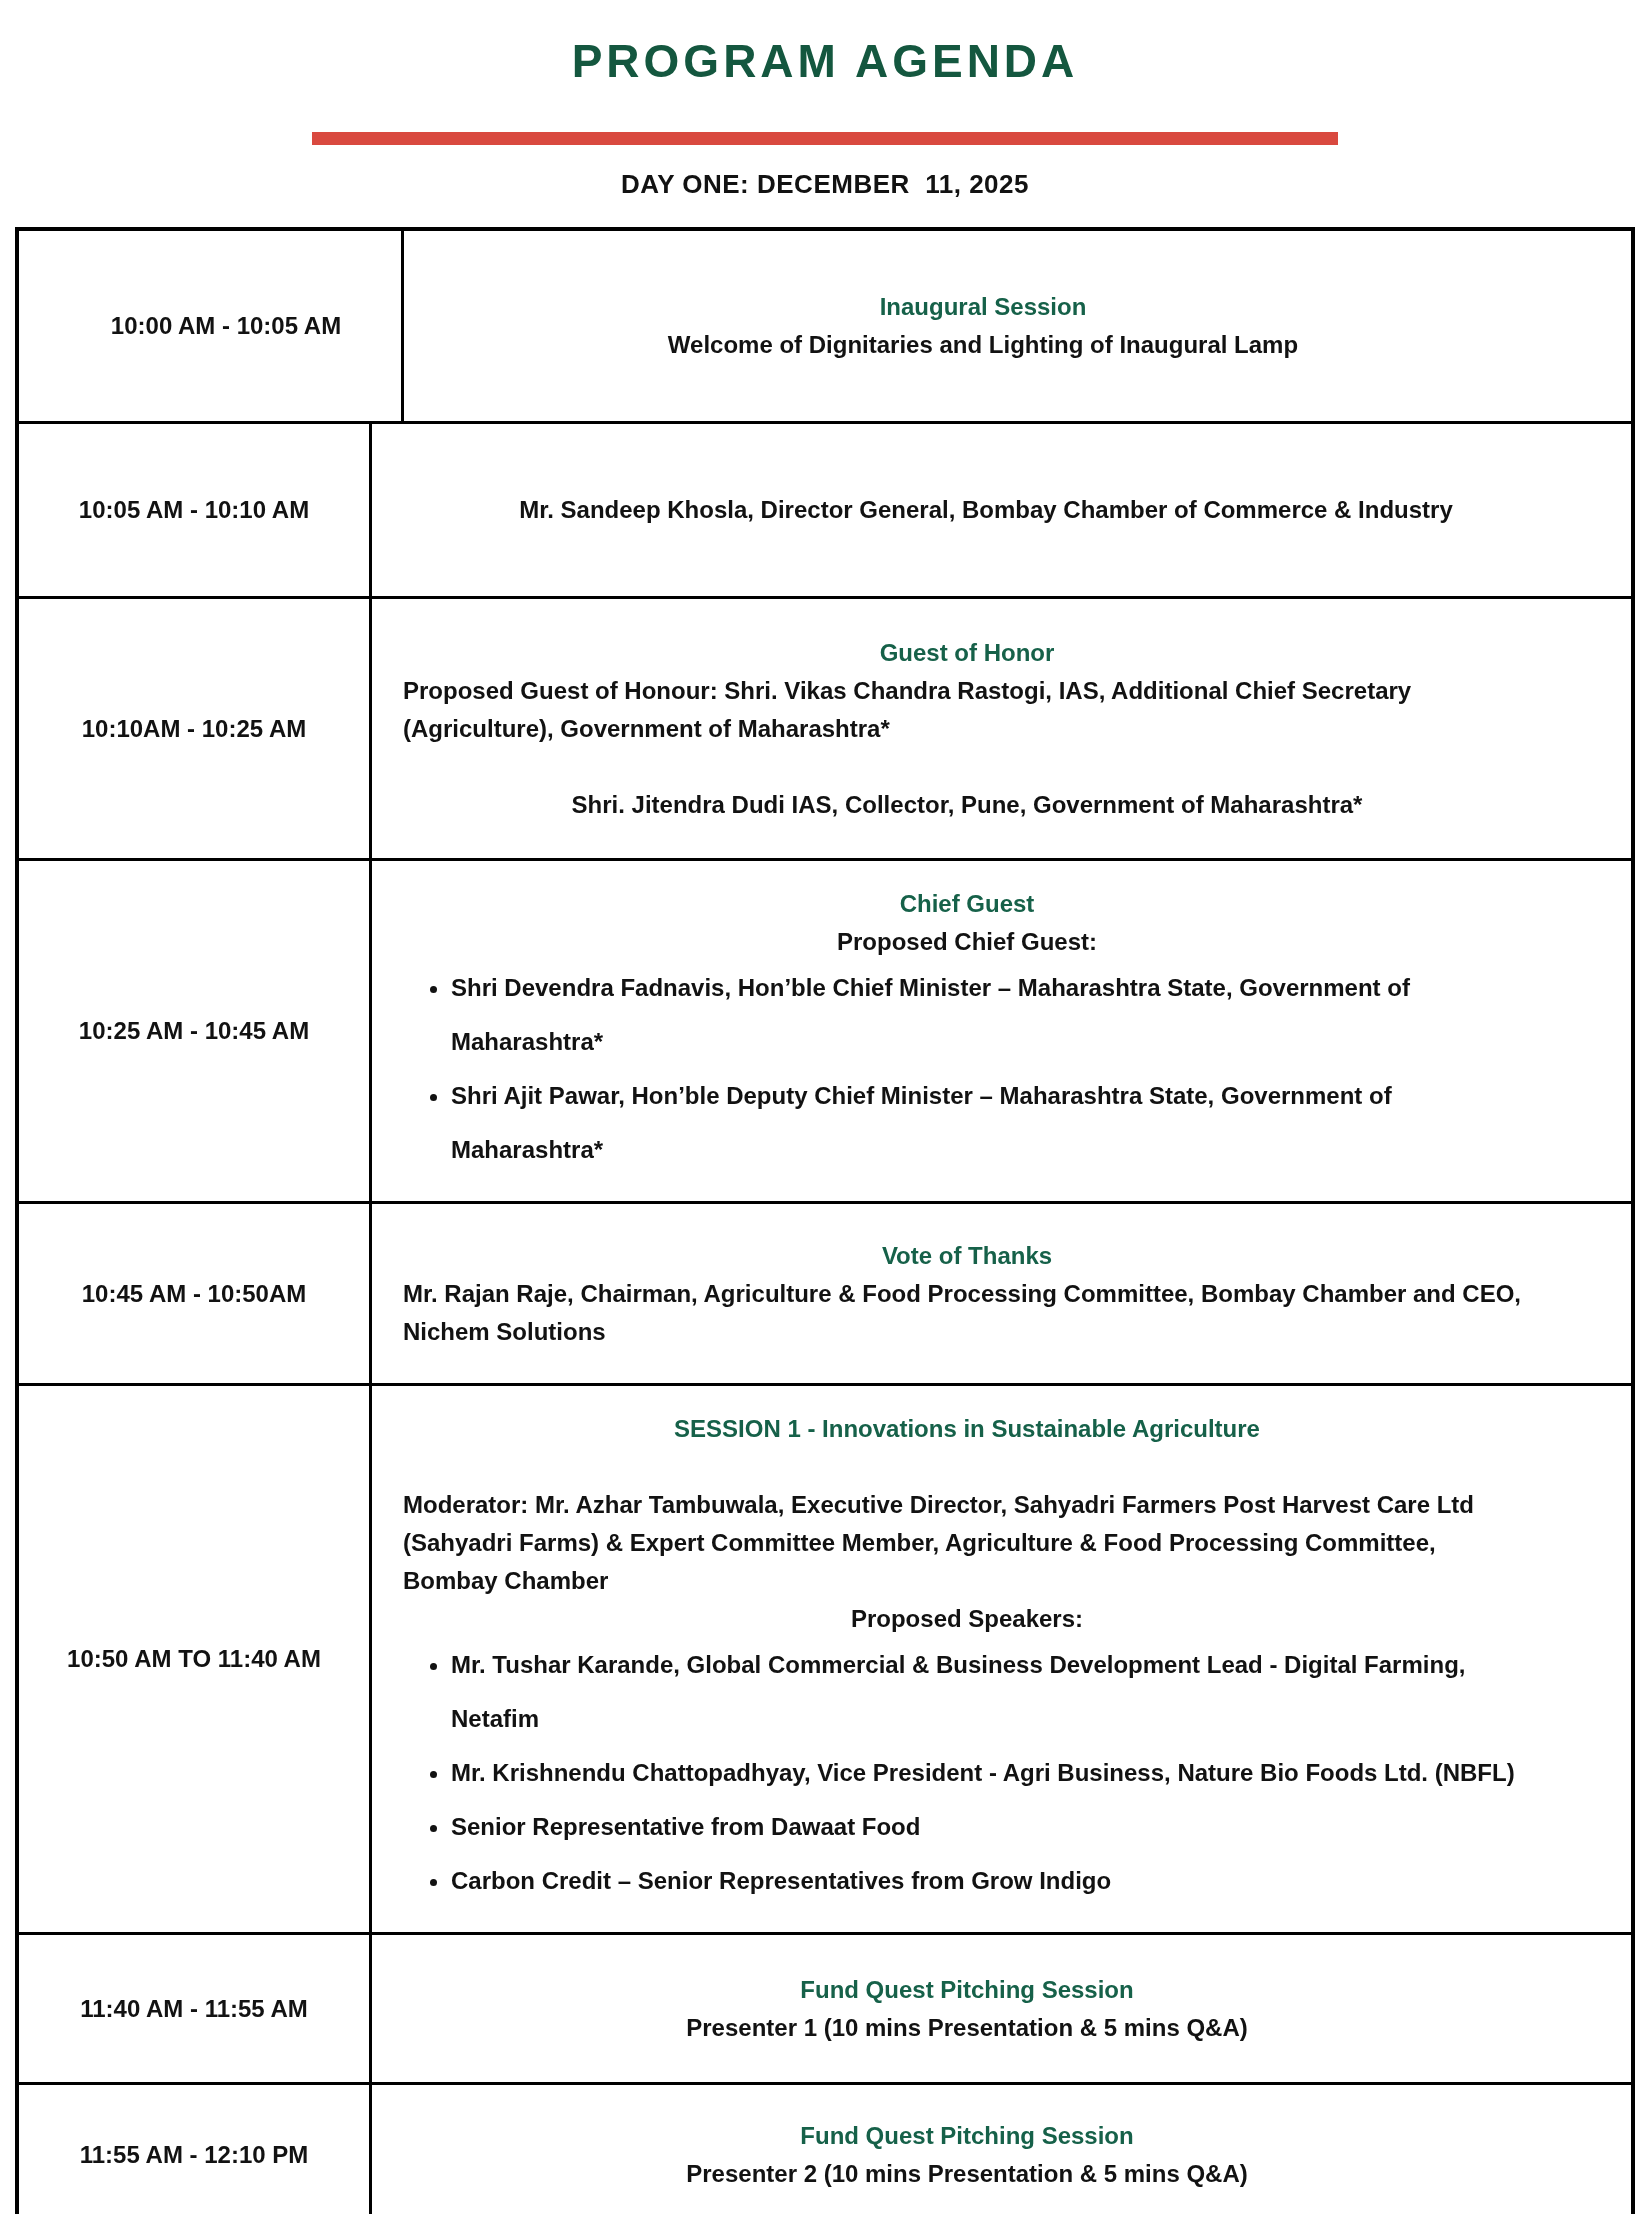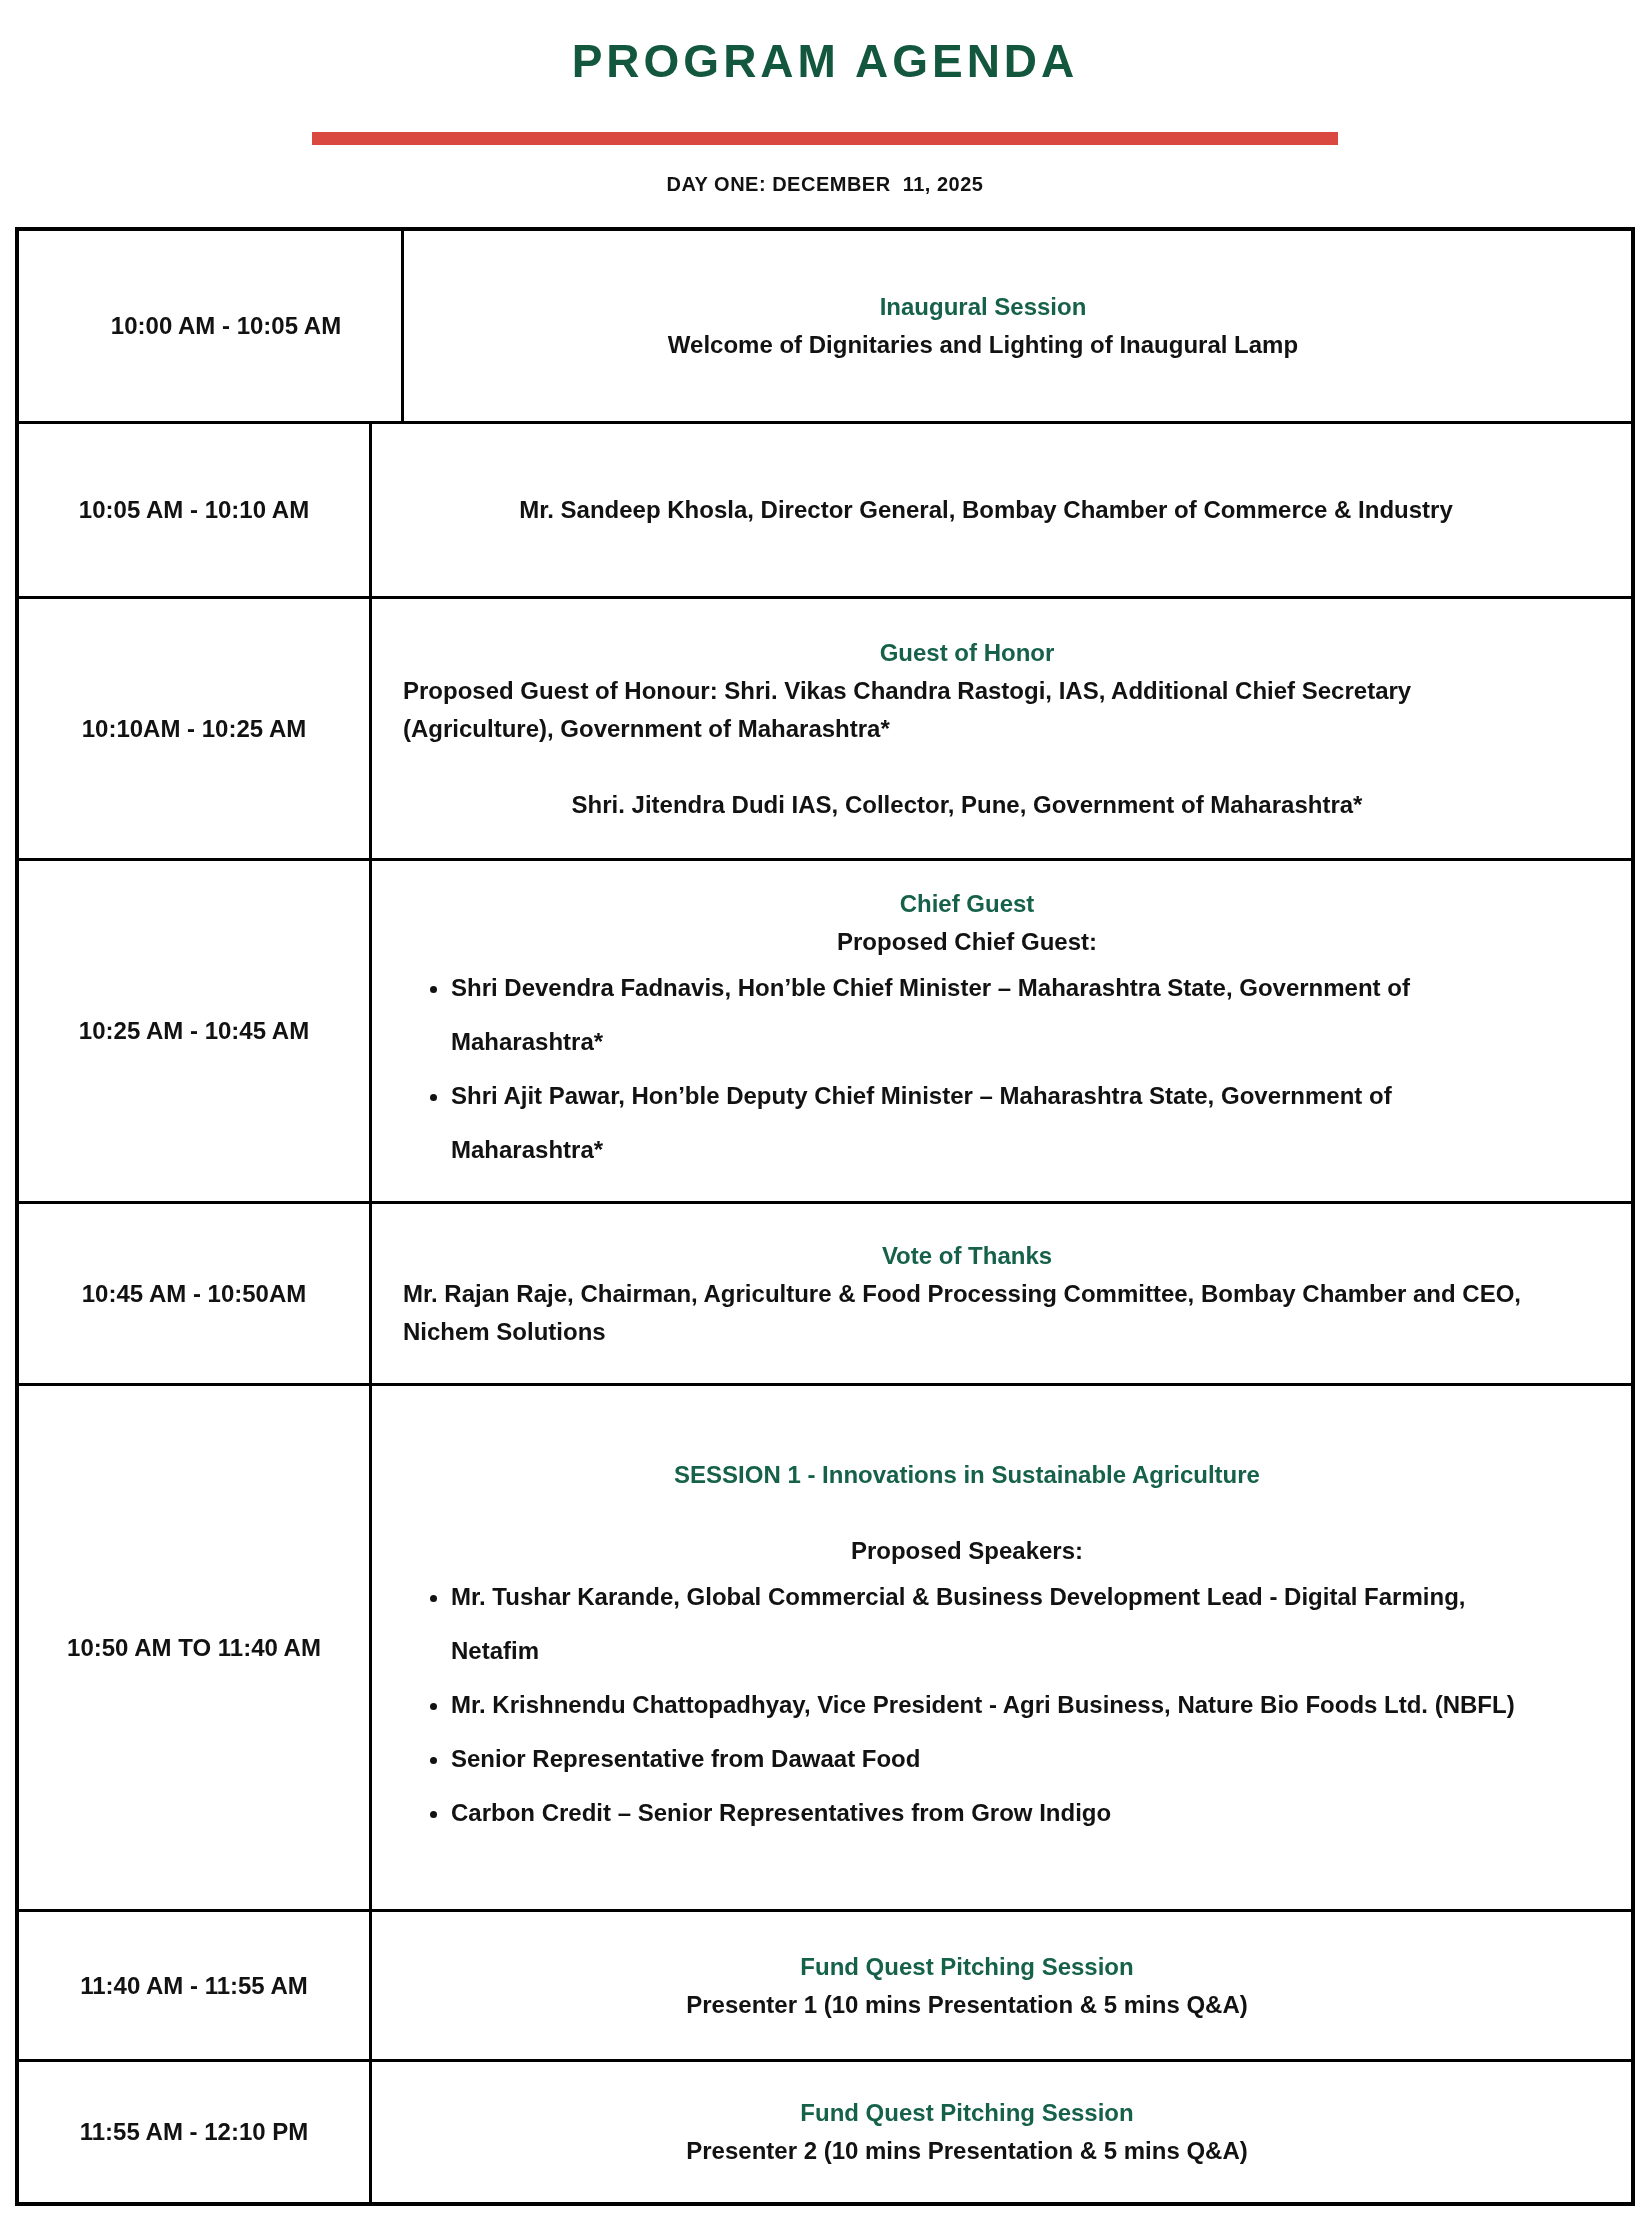--- a/index.html
+++ b/index.html
@@ -32,21 +32,21 @@
   }
   .red-bar {
     width: 1026px;
     height: 13px;
     margin: 42px auto 0 auto;
     background: var(--underline-red);
   }
   .date-line {
     margin-top: 22px;
     text-align: center;
-    font-size: 20px;
+    font-size: 26px;
     line-height: 34px;
     letter-spacing: 0.5px;
     white-space: pre-wrap;
     color: var(--ink);
   }
   .agenda-table {
     margin: 26px 15px 0 15px;
     border: 4px solid var(--border-black);
     background: #ffffff;
   }
@@ -158,20 +158,21 @@
           <div class="para">Mr. Rajan Raje, Chairman, Agriculture &amp; Food Processing Committee, Bombay Chamber and CEO, Nichem Solutions</div>
         </div>
       </div>
       <div class="row">
         <div class="time-cell">
           <span class="time-text">10:50 AM TO 11:40 AM</span>
         </div>
         <div class="detail-cell">
           <div class="heading">SESSION 1 - Innovations in Sustainable Agriculture</div>
           <div class="para spacer"></div>
+          <div class="para">Moderator: Mr. Azhar Tambuwala, Executive Director, Sahyadri Farmers Post Harvest Care Ltd (Sahyadri Farms) &amp; Expert Committee Member, Agriculture &amp; Food Processing Committee, Bombay Chamber</div>
           <div class="para">Proposed Speakers:</div>
           <ul class="bullets">
             <li class="bullet-item">Mr. Tushar Karande, Global Commercial &amp; Business Development Lead - Digital Farming, Netafim</li>
             <li class="bullet-item">Mr. Krishnendu Chattopadhyay, Vice President - Agri Business, Nature Bio Foods Ltd. (NBFL)</li>
             <li class="bullet-item">Senior Representative from Dawaat Food</li>
             <li class="bullet-item">Carbon Credit – Senior Representatives from Grow Indigo</li>
           </ul>
         </div>
       </div>
       <div class="row">

